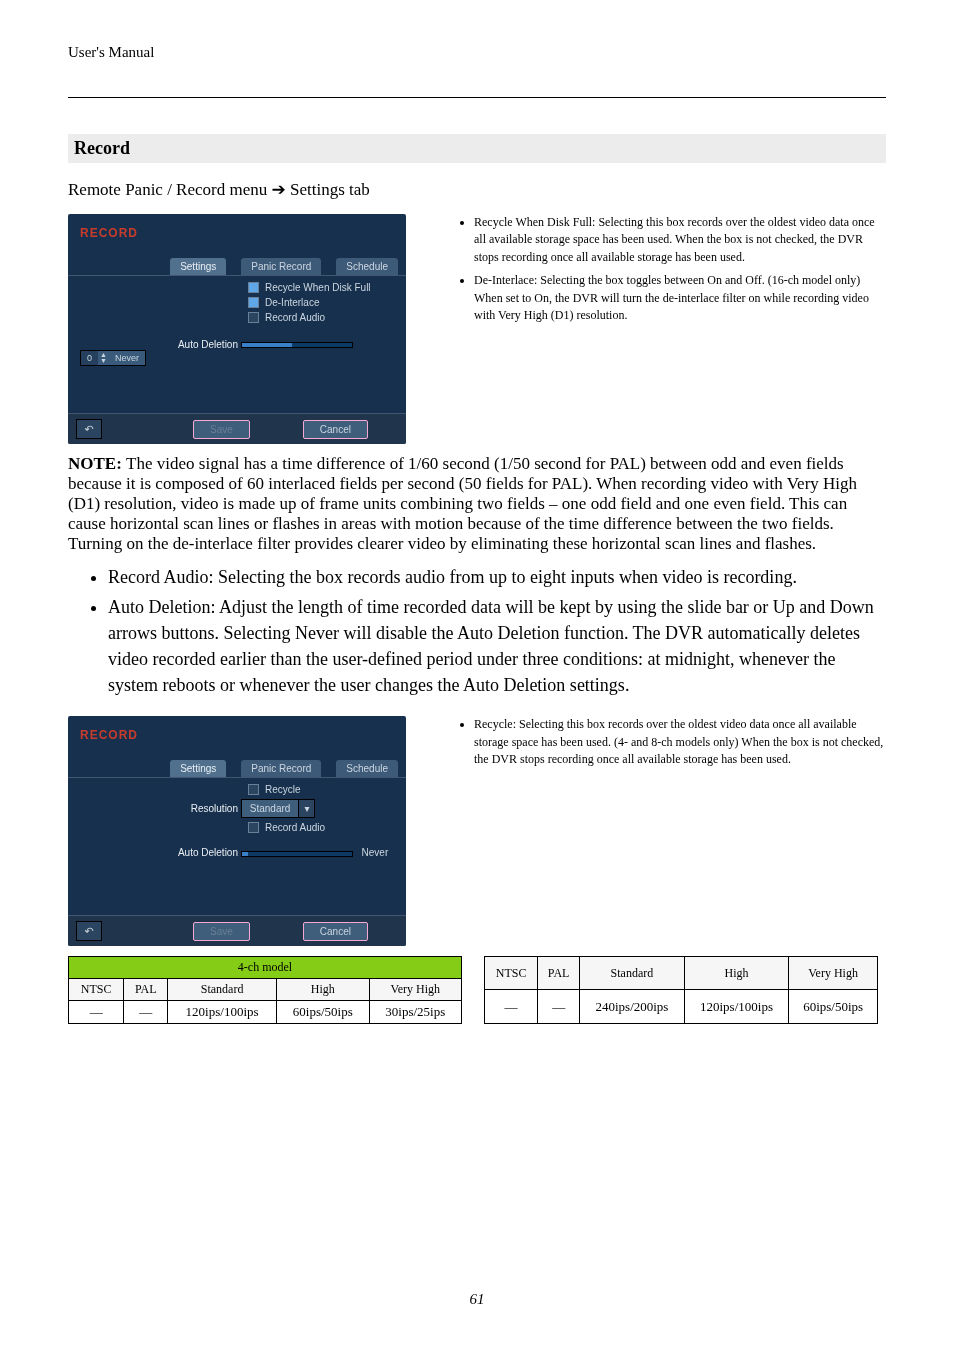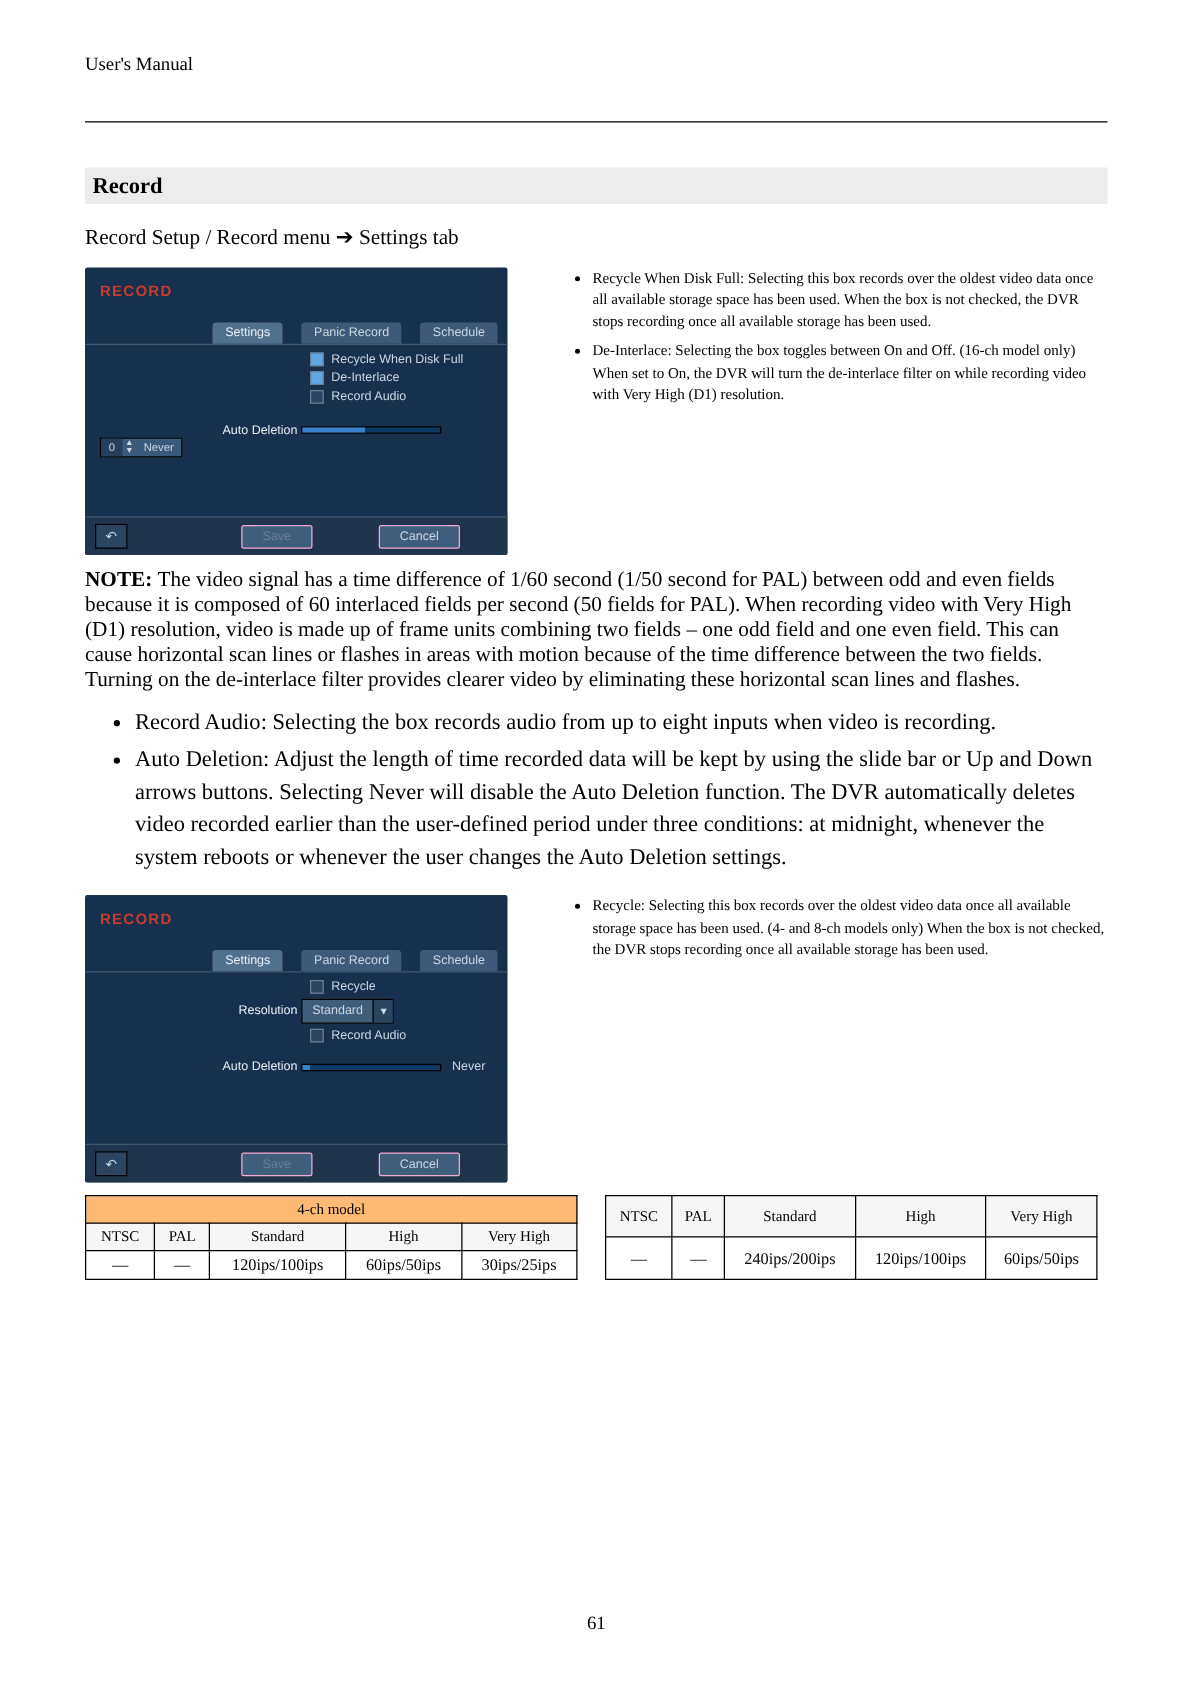--- a/index.html
+++ b/index.html
@@ -35,36 +35,36 @@
   .btn.dis { color:#6a7f96; }
   .bullets { flex:1; font-size:12px; line-height:1.45; margin:0; padding-left:52px; }
   .bullets li { margin-bottom:6px; }
   .wide-bullets { font-size:18px; line-height:1.45; margin:10px 0 18px 0; padding-left:40px; }
   .wide-bullets li { margin-bottom:4px; }
   .note { font-size:17px; margin:10px 0 4px 0; }
   .note b { font-weight:bold; }
   .tbls { display:flex; gap:22px; margin-top:6px; }
   .tbl { border-collapse:collapse; width:394px; font-size:13px; }
   .tbl th, .tbl td { border:1px solid #000; padding:3px 6px; text-align:center; font-weight:normal; }
-  .tbl .hdr { background:#fdba74; font-size:12px; }
+  .tbl .hdr { background:#84cc16; font-size:12px; }
   .tbl .sys { background:#f6f6f6; font-size:12px; }
-  .page-num { position:absolute; bottom:40px; left:0; right:0; text-align:center; font-size:15px; }
+  .page-num { position:absolute; bottom:40px; left:0; right:0; text-align:center; font-size:15px;font-style:italic; }
 </style>
 </head>
 <body>
 
 <div class="page">
 
   <div class="header-text">User's Manual</div>
   <div class="header-line"></div>
 
   <div class="section-bar">Record</div>
 
   <div class="nav-line">
-    <span>Record Setup / Record menu </span>
+    <span>Remote Panic / Record menu </span>
     <span class="arrow">➔</span>
     <span> Settings tab</span>
   </div>
 
   <div class="row">
     <div class="shot">
       <div class="title">RECORD</div>
       <div class="tabs">
         <div class="tab active">Settings</div>
         <div class="tab">Panic Record</div>

